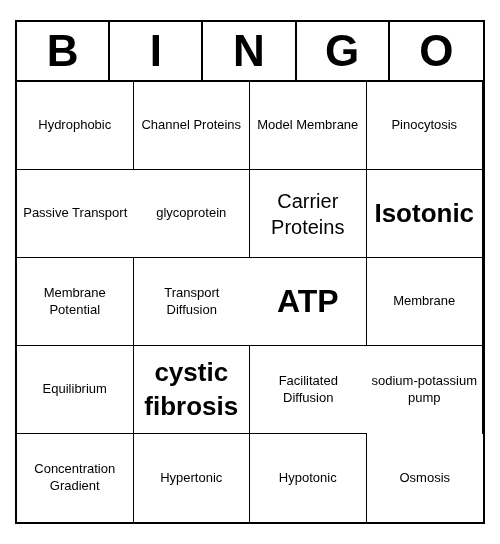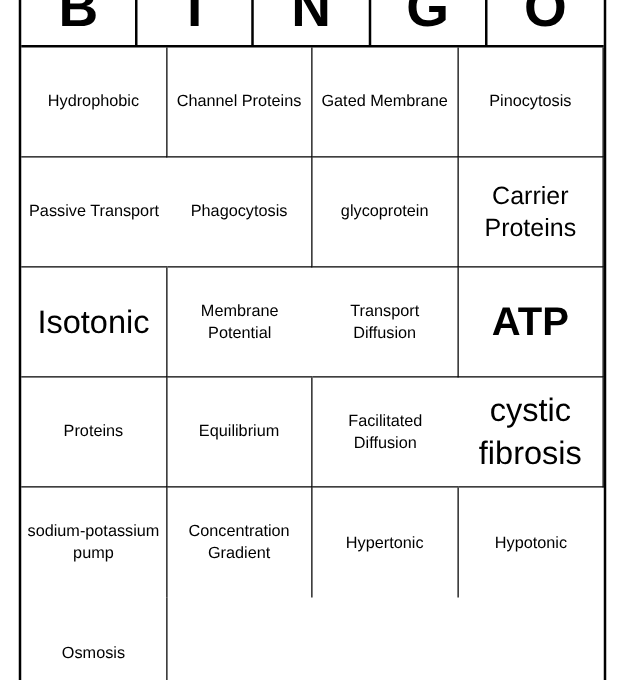--- a/index.html
+++ b/index.html
@@ -62,21 +62,21 @@
     .bingo-cell:nth-child(5n) {
       border-right: none;
     }
 
     .bingo-cell:nth-last-child(-n+5) {
       border-bottom: none;
     }
 
     .cell-large {
       font-size: 26px;
-      font-weight: normal;
+      font-weight: bold;
     }
 
     .cell-xl {
       font-size: 32px;
       font-weight: bold;
     }
 
     .cell-medium-large {
       font-size: 20px;
       font-weight: normal;
@@ -89,33 +89,32 @@
   <div class="bingo-header">
   <div class="bingo-header-cell">B</div>
       <div class="bingo-header-cell">I</div>
       <div class="bingo-header-cell">N</div>
       <div class="bingo-header-cell">G</div>
       <div class="bingo-header-cell">O</div>
     </div>
   <div class="bingo-grid">
   <div class="bingo-cell">Hydrophobic</div>
       <div class="bingo-cell">Channel Proteins</div>
-      <div class="bingo-cell">Gated Membrane</div>
+      <div class="bingo-cell">Model Membrane</div>
       <div class="bingo-cell">Pinocytosis</div>
       <div class="bingo-cell">Passive Transport</div>
-      <div class="bingo-cell">Phagocytosis</div>
       <div class="bingo-cell">glycoprotein</div>
       <div class="bingo-cell cell-medium-large">Carrier Proteins</div>
       <div class="bingo-cell cell-large">Isotonic</div>
       <div class="bingo-cell">Membrane Potential</div>
       <div class="bingo-cell">Transport Diffusion</div>
       <div class="bingo-cell cell-xl">ATP</div>
-      <div class="bingo-cell">Proteins</div>
+      <div class="bingo-cell">Membrane</div>
       <div class="bingo-cell">Equilibrium</div>
+      <div class="bingo-cell cell-large">cystic fibrosis</div>
       <div class="bingo-cell">Facilitated Diffusion</div>
-      <div class="bingo-cell cell-large">cystic fibrosis</div>
       <div class="bingo-cell">sodium-potassium pump</div>
       <div class="bingo-cell">Concentration Gradient</div>
       <div class="bingo-cell">Hypertonic</div>
       <div class="bingo-cell">Hypotonic</div>
       <div class="bingo-cell">Osmosis</div>
     </div>
 </div>
 
 </body></html>

